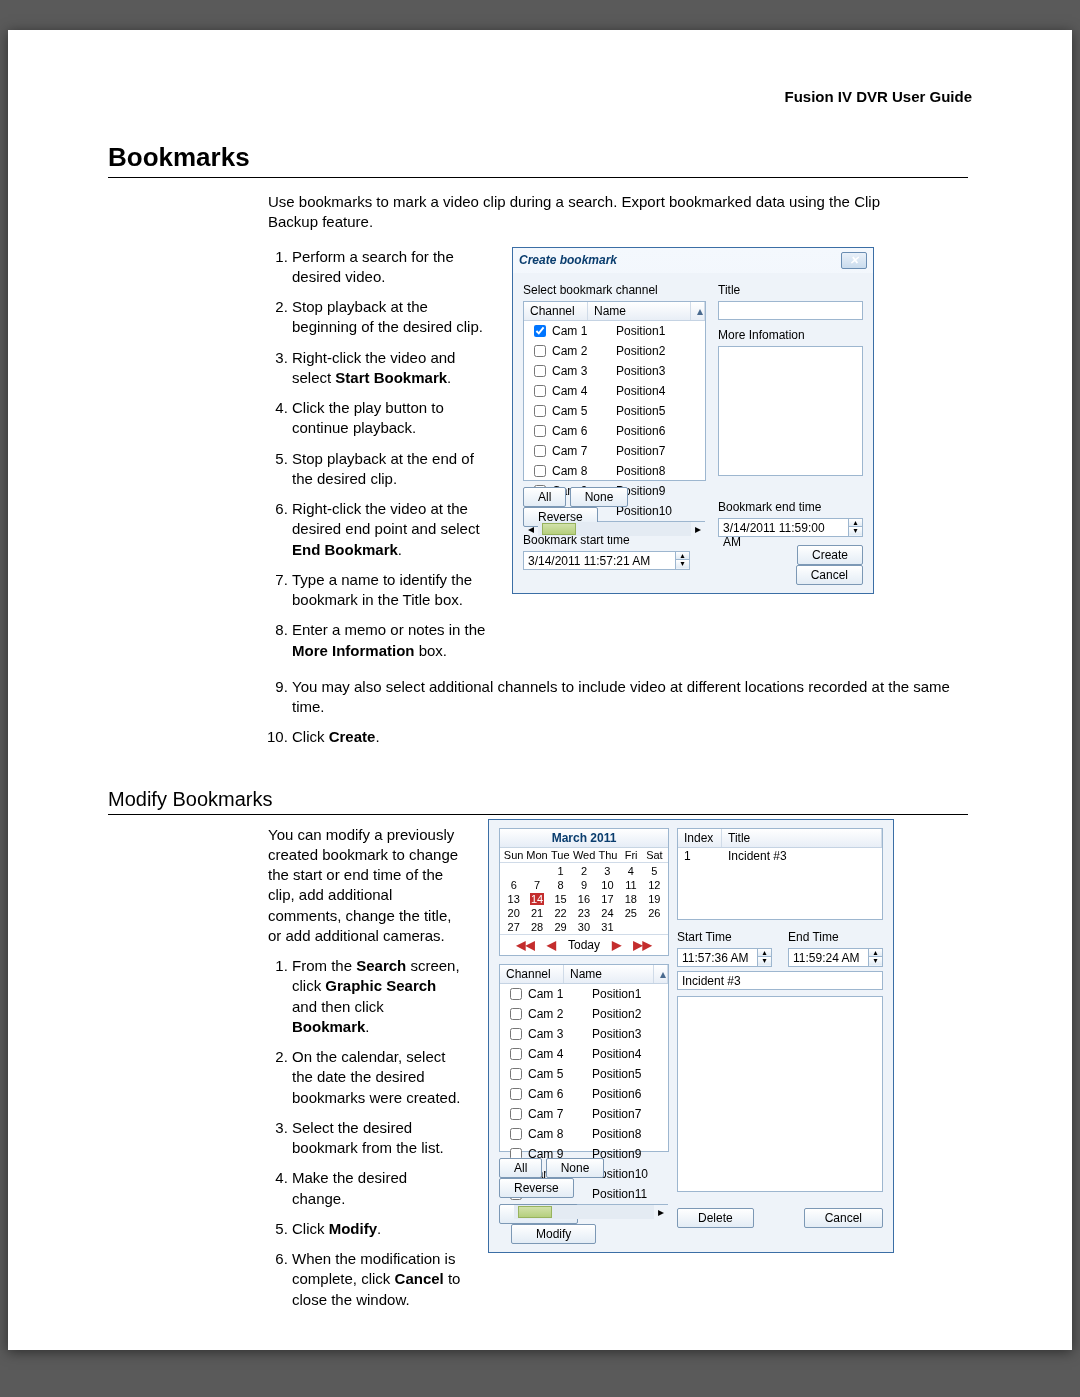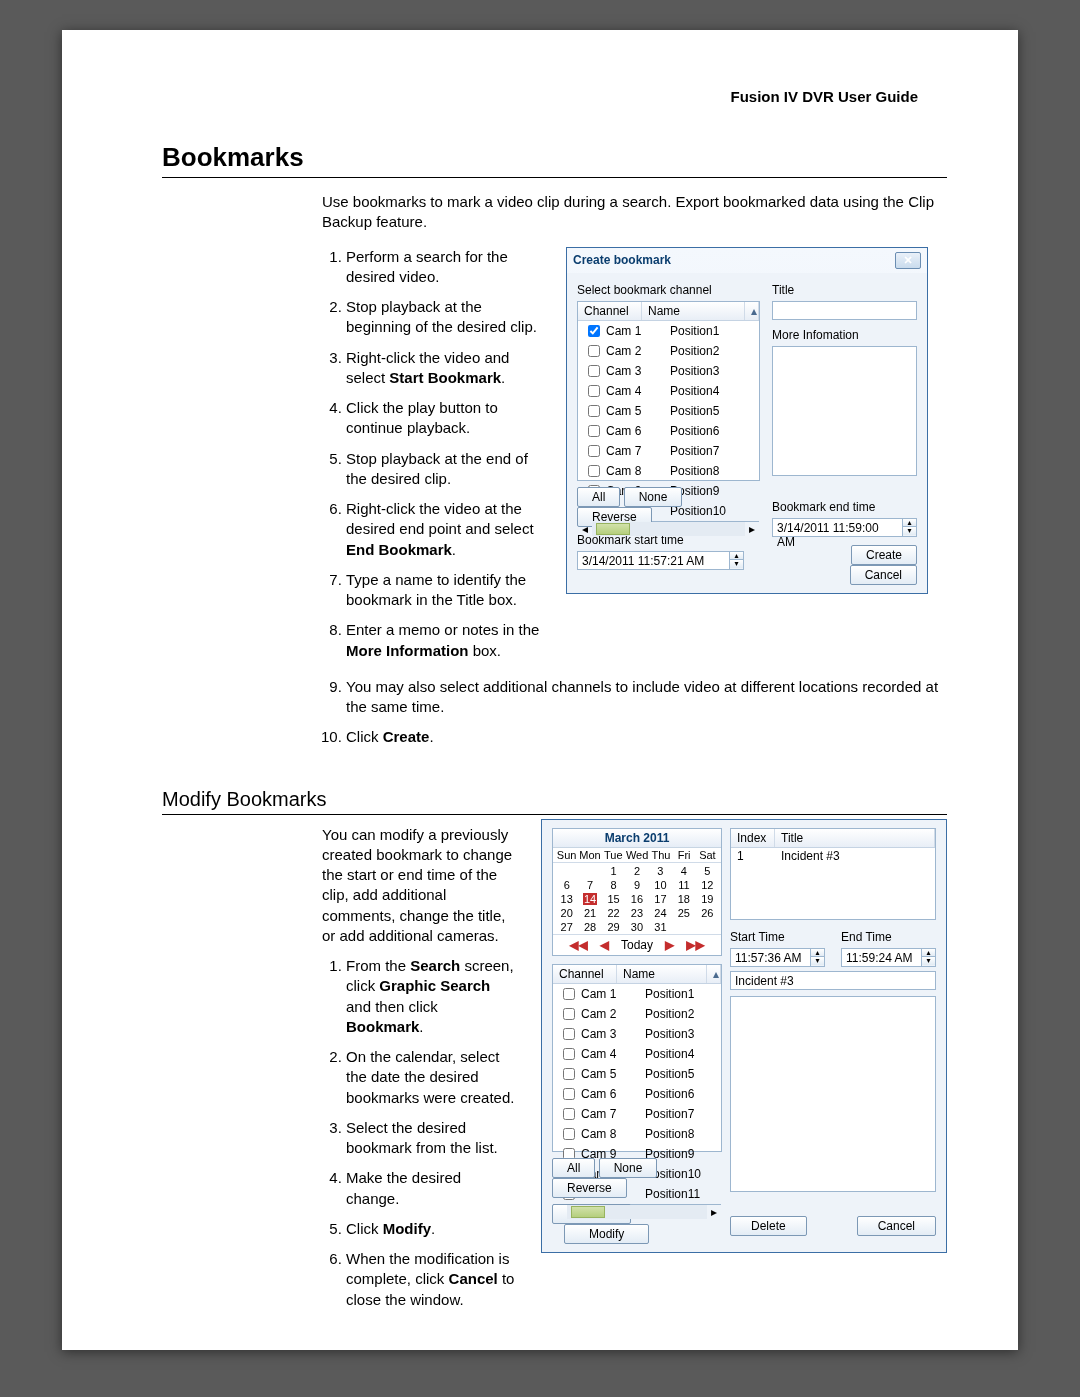--- a/index.html
+++ b/index.html
@@ -5,25 +5,25 @@
   * { box-sizing: border-box; }
   body {
     margin: 0;
     background: #5a5a5a;
     font-family: Arial, Helvetica, sans-serif;
     display: flex;
     justify-content: center;
     padding: 30px 0;
   }
   .page {
-    width: 956px;
+    width: 1064px;
     height: 1320px;
     background: #fff;
     box-shadow: 0 2px 12px rgba(0,0,0,0.5);
-    padding: 58px 71px 40px 100px;
+    padding: 58px 104px 40px 100px;
     position: relative;
     color: #000;
   }
   .header-right {
     position: absolute;
     top: 58px; right: 100px;
     font-weight: bold;
     font-size: 15px;
   }
   h1.bookmarks {
@@ -69,21 +69,21 @@
     border: 1px solid #3b6ea5;
     background: linear-gradient(#f4f8fd,#e7eef7);
     font-size: 12px;
     font-family: "Segoe UI", Arial, sans-serif;
     color:#000;
   }
   .titlebar {
     padding: 4px 6px;
     color: #0a3d6e;
     font-weight: 600;
-    display:flex; align-items:center; justify-content: space-between;
+    display:flex; align-items:center; justify-content: space-between; font-style: italic;
   }
   .titlebar .controls span, .winbtn {
     display:inline-block; width:26px; height:17px; margin-left:2px;
     border:1px solid #6a8db2; background:linear-gradient(#eaf1f9,#c9dbed);
     text-align:center; line-height:15px; font-size:11px; border-radius:2px;
   }
   .closebtn { background: linear-gradient(#f27b7b,#d23a3a); color:#fff; border-color:#a83030;}
   .winbody { background:#eef3f9; padding:8px 10px; }
   .label { font-size:12px; display:block; margin: 2px 0 4px 0; }
 
@@ -487,21 +487,21 @@
                   <span class="input" style="width:80px;">11:59:24 AM</span>
                   <span class="spinbtns">
                       <span>▴</span>
                       <span>▾</span>
                     </span>
                 </span>
               </div>
             </div>
             <div class="input" style="width:100%; margin-top:2px;">Incident #3</div>
             <div class="textarea textarea-lg" style="margin-top:6px;"></div>
-            <div class="btnrow" style="margin-top:24px; display:flex; justify-content:space-between;">
+            <div class="btnrow" style="margin-top:16px; display:flex; justify-content:space-between;">
               <span class="btn" style="padding:2px 20px;">Delete</span>
               <span class="btn" style="padding:2px 20px;">Cancel</span>
             </div>
           </div>
         </div>
       </div>
     </div>
   </div>
 
 </div>

